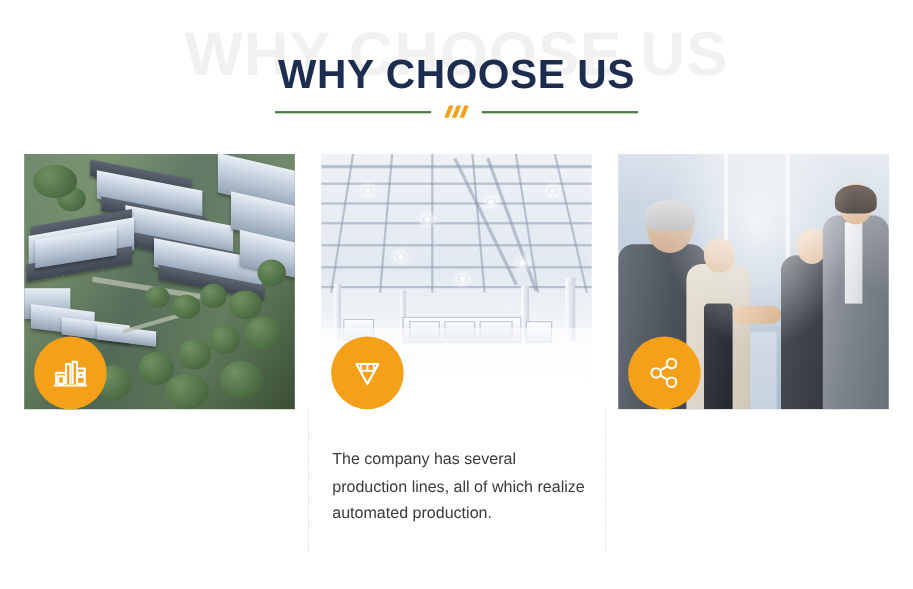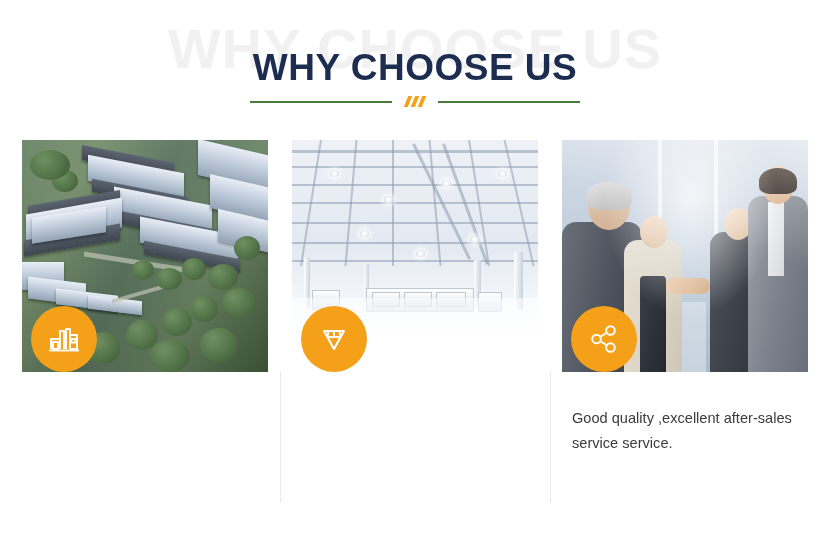--- a/index.html
+++ b/index.html
@@ -375,20 +375,21 @@
               <path d="M7 9 H27 L17 27 Z"></path>
               <path d="M7 9 L10.5 15 H23.5 L27 9"></path>
               <path d="M10.5 15 L17 27 L23.5 15"></path>
               <path d="M11.5 9 L10.5 15"></path>
               <path d="M22.5 9 L23.5 15"></path>
               <path d="M17 9 V15"></path>
             </g>
           </svg>
         </div>
       </div>
+      <div class="card-text">The company has several production lines, all of which realize automated production.</div>
     </div>
 
     <div class="card">
       <div class="photo photo-office">
 
         <div class="skyline" style="left:8px;   width:22px; height:96px;"></div>
         <div class="skyline" style="left:34px;  width:16px; height:120px;"></div>
         <div class="skyline" style="left:54px;  width:26px; height:80px;"></div>
         <div class="skyline" style="left:88px;  width:20px; height:110px;"></div>
         <div class="skyline" style="left:116px; width:28px; height:70px;"></div>
@@ -434,17 +435,16 @@
             <g fill="none" stroke="#ffffff" stroke-width="1.9">
               <circle cx="23.5" cy="8.5" r="4.3"></circle>
               <circle cx="9.5" cy="17" r="4.3"></circle>
               <circle cx="23.5" cy="25.5" r="4.3"></circle>
               <path d="M13.3 14.8 L19.8 10.8"></path>
               <path d="M13.3 19.3 L19.8 23.3"></path>
             </g>
           </svg>
         </div>
       </div>
-      <div class="card-text">Good quality ,excellent after-sales service service.</div>
     </div>
 
   </div>
 </div>
 
 </body></html>

